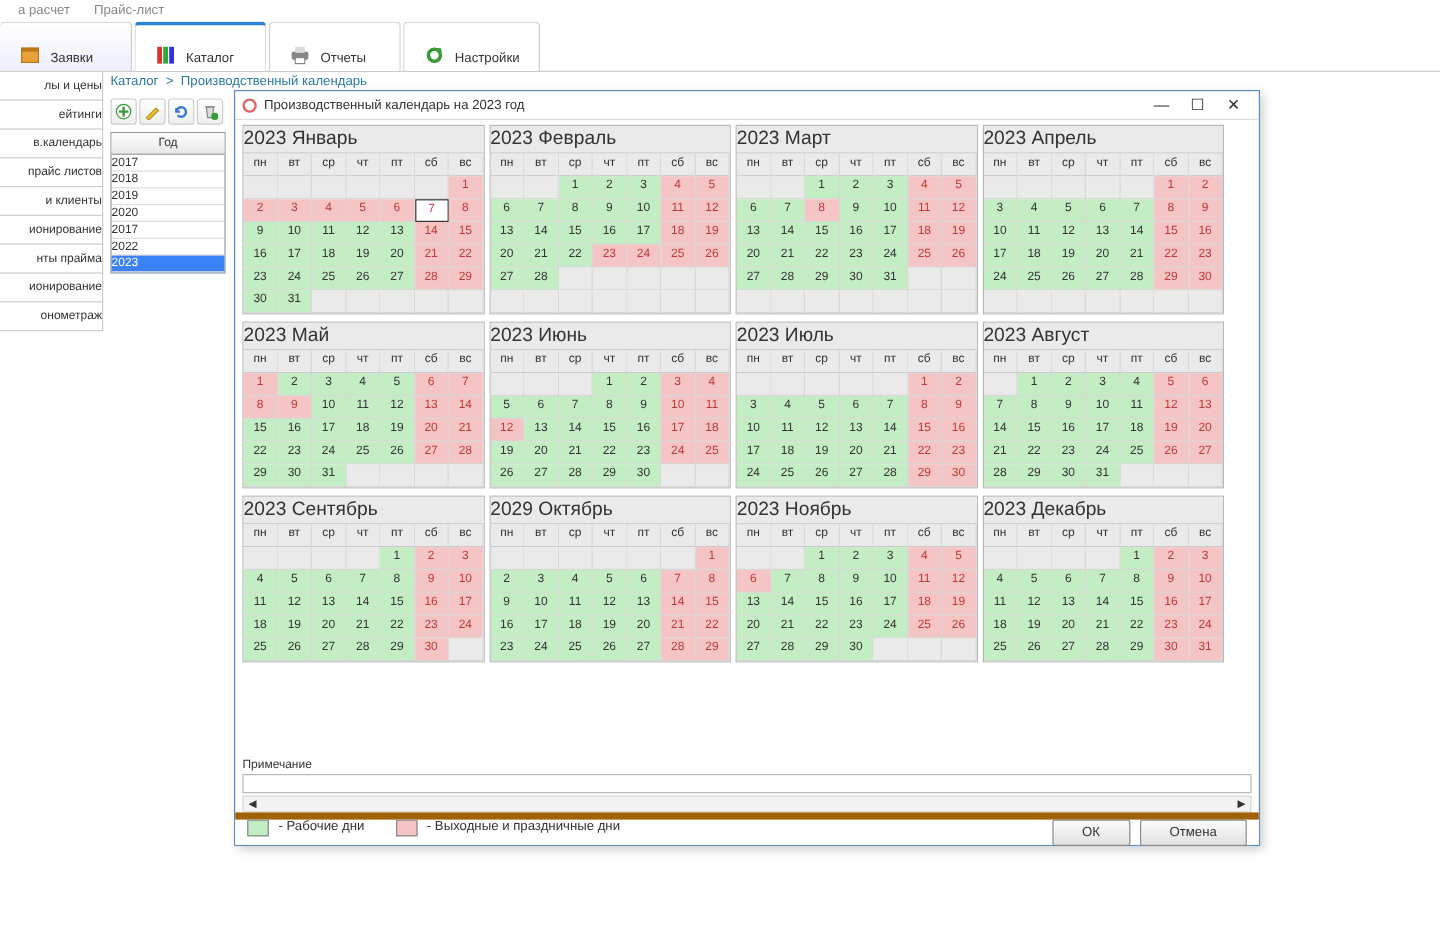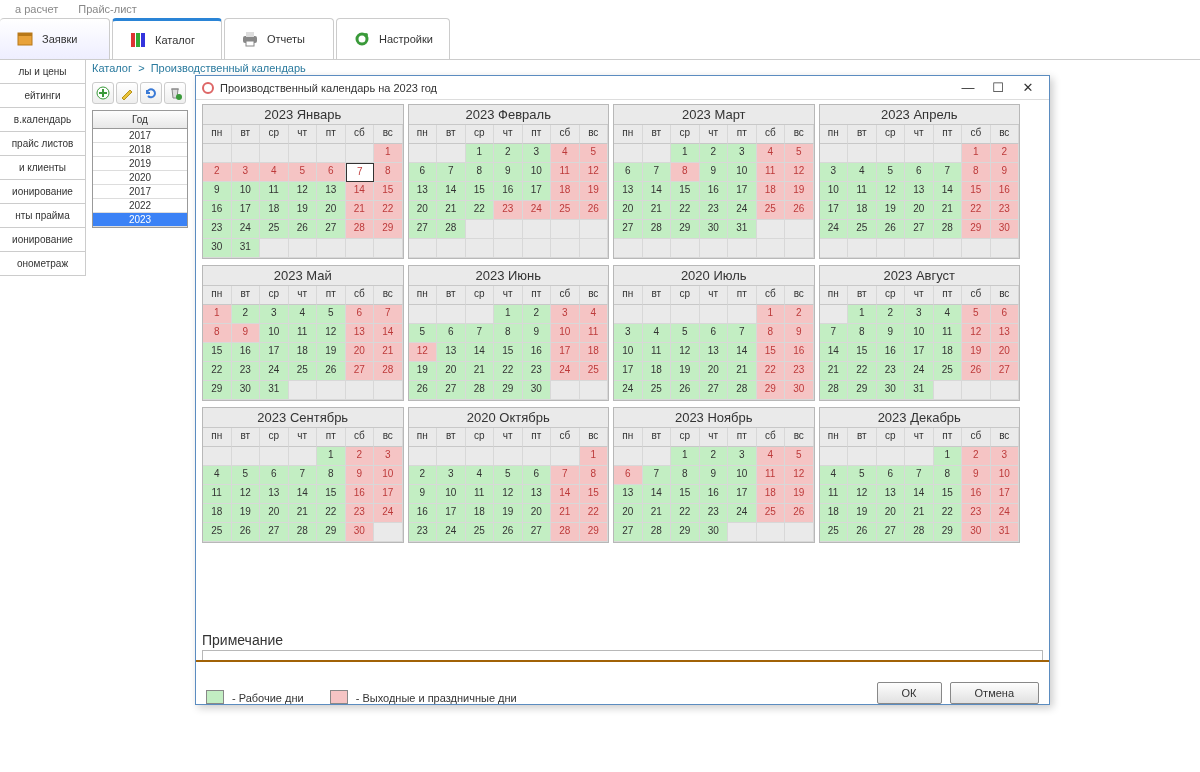--- a/index.html
+++ b/index.html
@@ -1,53 +1,53 @@
 <!DOCTYPE html>
 <html><head>
 <meta charset="utf-8">
 <style>
 *{box-sizing:border-box;margin:0;padding:0;font-family:Tahoma,Arial,sans-serif;font-size:11px;color:#333}
 body{background:#fff;overflow:hidden;width:1200px;height:772px;position:relative}
 .topbar{height:18px;padding-left:15px;color:#888;display:flex;gap:20px;align-items:center}
 .topbar span{color:#888}
 .maintabs{height:42px;border-bottom:1px solid #ccc;display:flex;padding-left:0}
-.maintab{border:1px solid #ccc;border-bottom:none;padding:4px 16px;display:flex;align-items:center;gap:8px;margin-right:2px;border-radius:4px 4px 0 0;min-width:110px;background:#fff}
+.maintab{border:1px solid #ccc;border-bottom:none;padding:4px 16px;display:flex;align-items:flex-end;gap:8px;margin-right:2px;border-radius:4px 4px 0 0;min-width:110px;background:#fff}
 .maintab.first{border-left:none;background:linear-gradient(#fff,#eef)}
 .maintab.active{border-top:3px solid #2a84d6}
 .tabicon{width:18px;height:18px;display:inline-block}
 .sidemenu{position:absolute;left:0;top:60px;width:86px}
-.sideitem{border:1px solid #ccc;border-left:none;border-top:none;padding:6px 0;font-size:10px;white-space:nowrap;overflow:hidden;text-align:center}
+.sideitem{border:1px solid #ccc;border-left:none;border-top:none;padding:6px 0;font-size:10px;white-space:nowrap;overflow:hidden;text-align:right}
 .breadcrumb{position:absolute;left:92px;top:62px;color:#2a7a9e;font-size:11px}
 .breadcrumb span{color:#2a7a9e}
 .toolbar{position:absolute;left:92px;top:82px;display:flex;gap:2px}
 .tbtn{width:22px;height:22px;border:1px solid #ccc;border-radius:3px;display:flex;align-items:center;justify-content:center;background:linear-gradient(#fff,#eee)}
 .yearlist{position:absolute;left:92px;top:110px;width:96px;border:1px solid #999}
 .yearhead{background:linear-gradient(#fdfdfd,#e8e8e8);text-align:center;padding:3px 0;border-bottom:1px solid #999;font-size:10px}
-.yearrow{text-align:center;padding:1px 0;border-bottom:1px solid #ddd;font-size:10px}
+.yearrow{text-align:left;padding:1px 0;border-bottom:1px solid #ddd;font-size:10px}
 .yearrow.sel{background:#3b82f6;color:#fff}
 .dialog{position:absolute;left:195px;top:75px;width:855px;height:630px;border:1px solid #5b8cc0;background:#fff;box-shadow:3px 3px 8px rgba(0,0,0,.2)}
 .dlgtitle{height:24px;display:flex;align-items:center;padding:0 6px;border-bottom:1px solid #ddd}
 .dlgtitle .ico{width:12px;height:12px;border:2px solid #d66;border-radius:50%;margin-right:6px}
 .dlgtitle .spacer{flex:1}
 .winbtn{width:30px;height:20px;display:flex;align-items:center;justify-content:center;font-size:13px}
 .calwrap{padding:4px 6px;height:530px;overflow:hidden}
 .calrow{display:flex;gap:4px;margin-bottom:6px}
 .month{border:1px solid #b8b8b8}
-.mtitle{background:#eaeaea;text-align:center;padding:2px 0;border-bottom:1px solid #c8c8c8;font-size:13px}
+.mtitle{background:#eaeaea;text-align:left;padding:2px 0;border-bottom:1px solid #c8c8c8;font-size:16px}
 .mgrid{display:grid;grid-template-columns:repeat(7,28.5px);grid-auto-rows:19px}
 .mh{background:#eaeaea;text-align:center;padding-top:2px;border-right:1px solid #d8d8d8;border-bottom:1px solid #c8c8c8;font-size:10px}
 .md{text-align:center;padding-top:2px;border-right:1px solid #d8d8d8;border-bottom:1px solid #d8d8d8;font-size:10px}
 .md.w{background:#c3eec3}
 .md.h{background:#f5c4c4;color:#bd3a3a}
 .md.today{background:#fff;border:1px solid #333}
 .md.e{background:#eaeaea}
-.notelbl{padding:2px 6px;font-size:14px}
+.notelbl{padding:2px 6px;font-size:10px}
 .notebox{margin:0 6px;height:16px;border:1px solid #b8b8b8;background:#fff}
 .hscroll{margin:2px 6px;height:14px;border:1px solid #d8d8d8;background:#f3f3f3;display:flex;justify-content:space-between;align-items:center;padding:0 2px;color:#888}
-.dlgfoot{position:absolute;bottom:0;left:0;right:0;height:44px;border-top:2px solid #a16207;display:flex;align-items:flex-end;padding:0 10px;gap:8px;background:#fff}
+.dlgfoot{position:absolute;bottom:0;left:0;right:0;height:27px;border-top:6px solid #a16207;display:flex;align-items:flex-start;padding:0 10px;gap:8px;background:#fff}
 .legbox{width:18px;height:14px;border:1px solid #888}
 .legw{background:#c3eec3}
 .legh{background:#f5c4c4}
 .dlgfoot .sp{flex:1}
 .dlgbtn{min-width:60px;padding:4px 24px;border:1px solid #888;background:linear-gradient(#fdfdfd,#e1e1e1);border-radius:2px;text-align:center}
 </style>
 </head>
 <body>
 
 <div class="topbar">
@@ -463,21 +463,21 @@
             <div class="md w">26</div>
             <div class="md w">27</div>
             <div class="md w">28</div>
             <div class="md w">29</div>
             <div class="md w">30</div>
             <div class="md e"></div>
             <div class="md e"></div>
           </div>
         </div>
         <div class="month">
-          <div class="mtitle">2020 Июль</div>
+          <div class="mtitle">2023 Июль</div>
           <div class="mgrid">
             <div class="mh">пн</div>
             <div class="mh">вт</div>
             <div class="mh">ср</div>
             <div class="mh">чт</div>
             <div class="mh">пт</div>
             <div class="mh">сб</div>
             <div class="mh">вс</div>
             <div class="md e"></div>
             <div class="md e"></div>
@@ -606,21 +606,21 @@
             <div class="md w">25</div>
             <div class="md w">26</div>
             <div class="md w">27</div>
             <div class="md w">28</div>
             <div class="md w">29</div>
             <div class="md h">30</div>
             <div class="md e"></div>
           </div>
         </div>
         <div class="month">
-          <div class="mtitle">2020 Октябрь</div>
+          <div class="mtitle">2029 Октябрь</div>
           <div class="mgrid">
             <div class="mh">пн</div>
             <div class="mh">вт</div>
             <div class="mh">ср</div>
             <div class="mh">чт</div>
             <div class="mh">пт</div>
             <div class="mh">сб</div>
             <div class="mh">вс</div>
             <div class="md e"></div>
             <div class="md e"></div>

